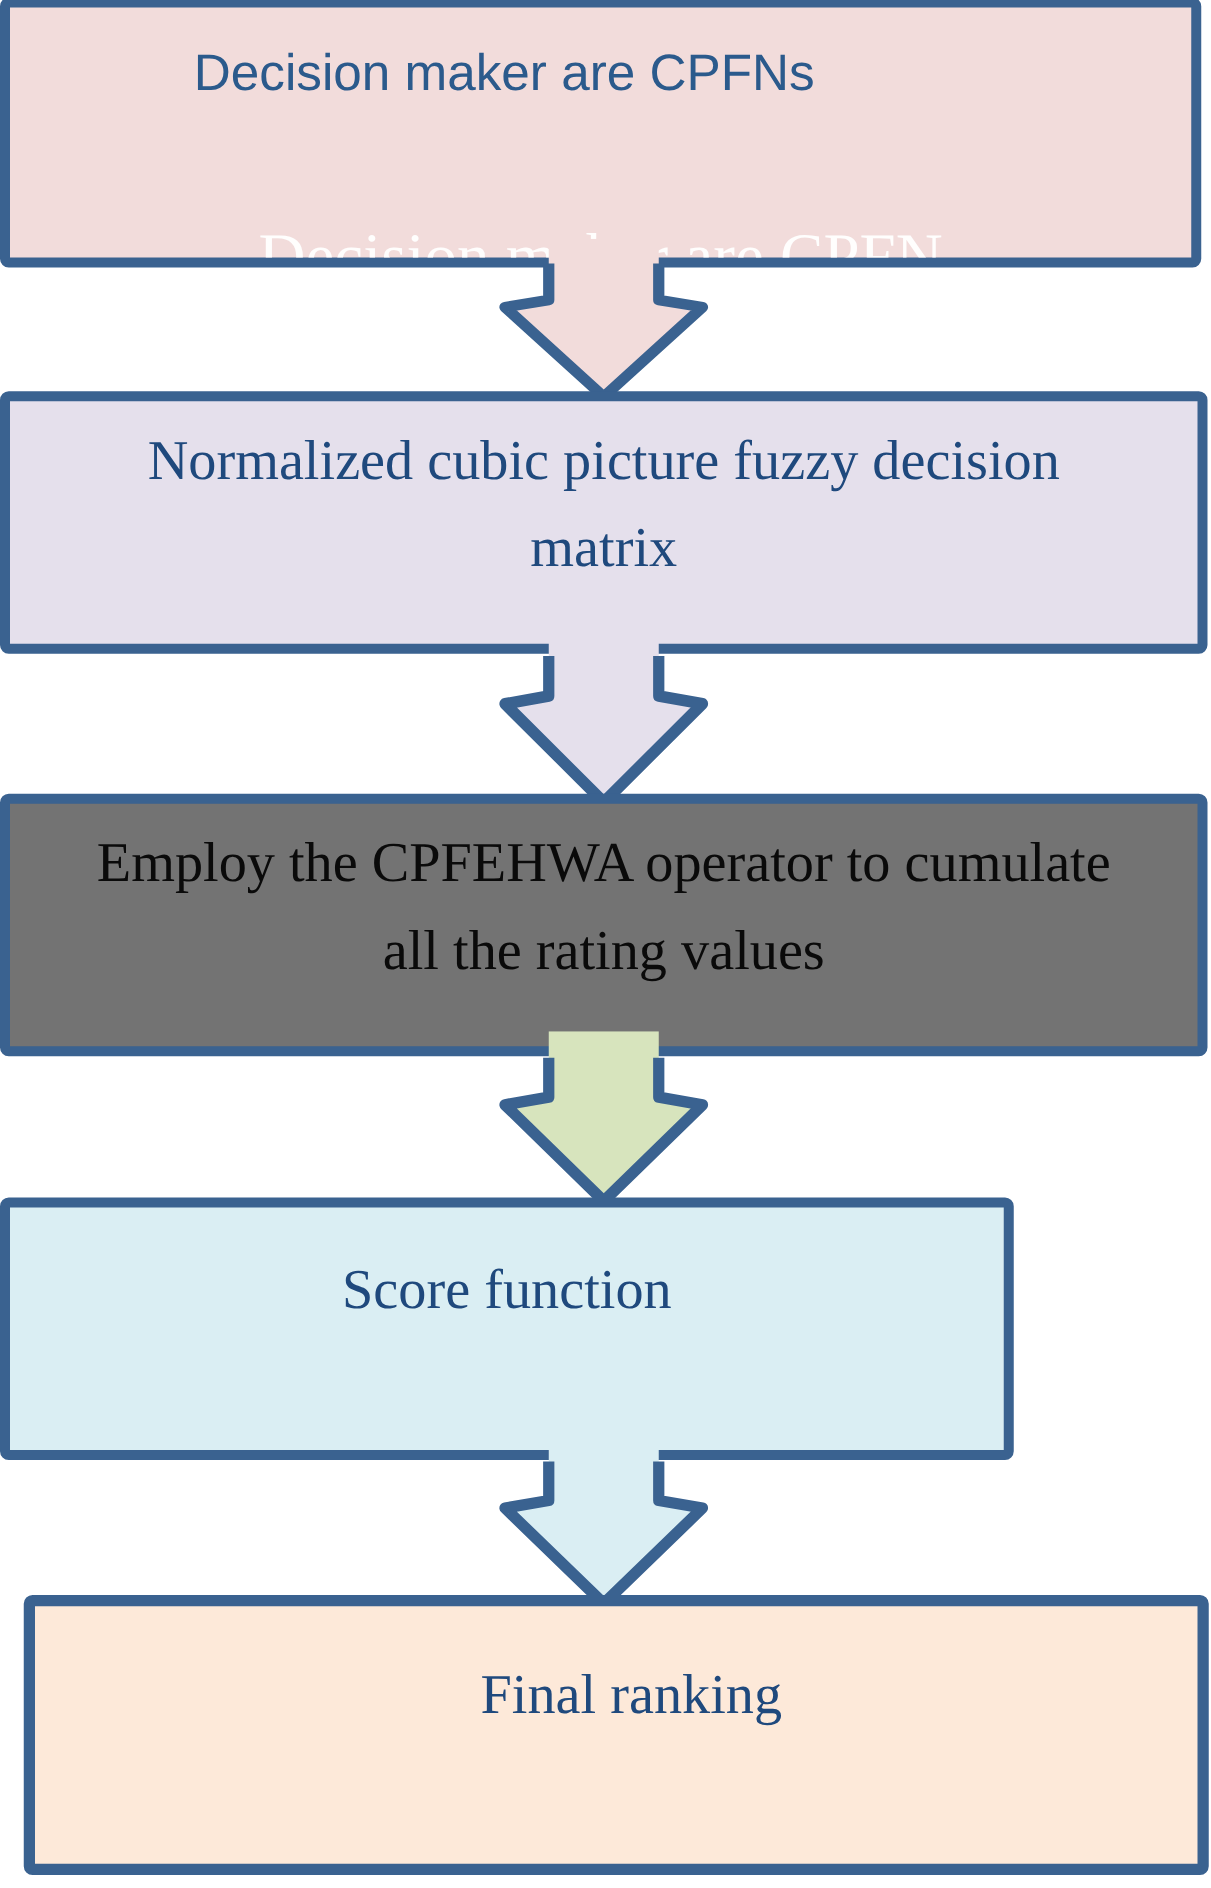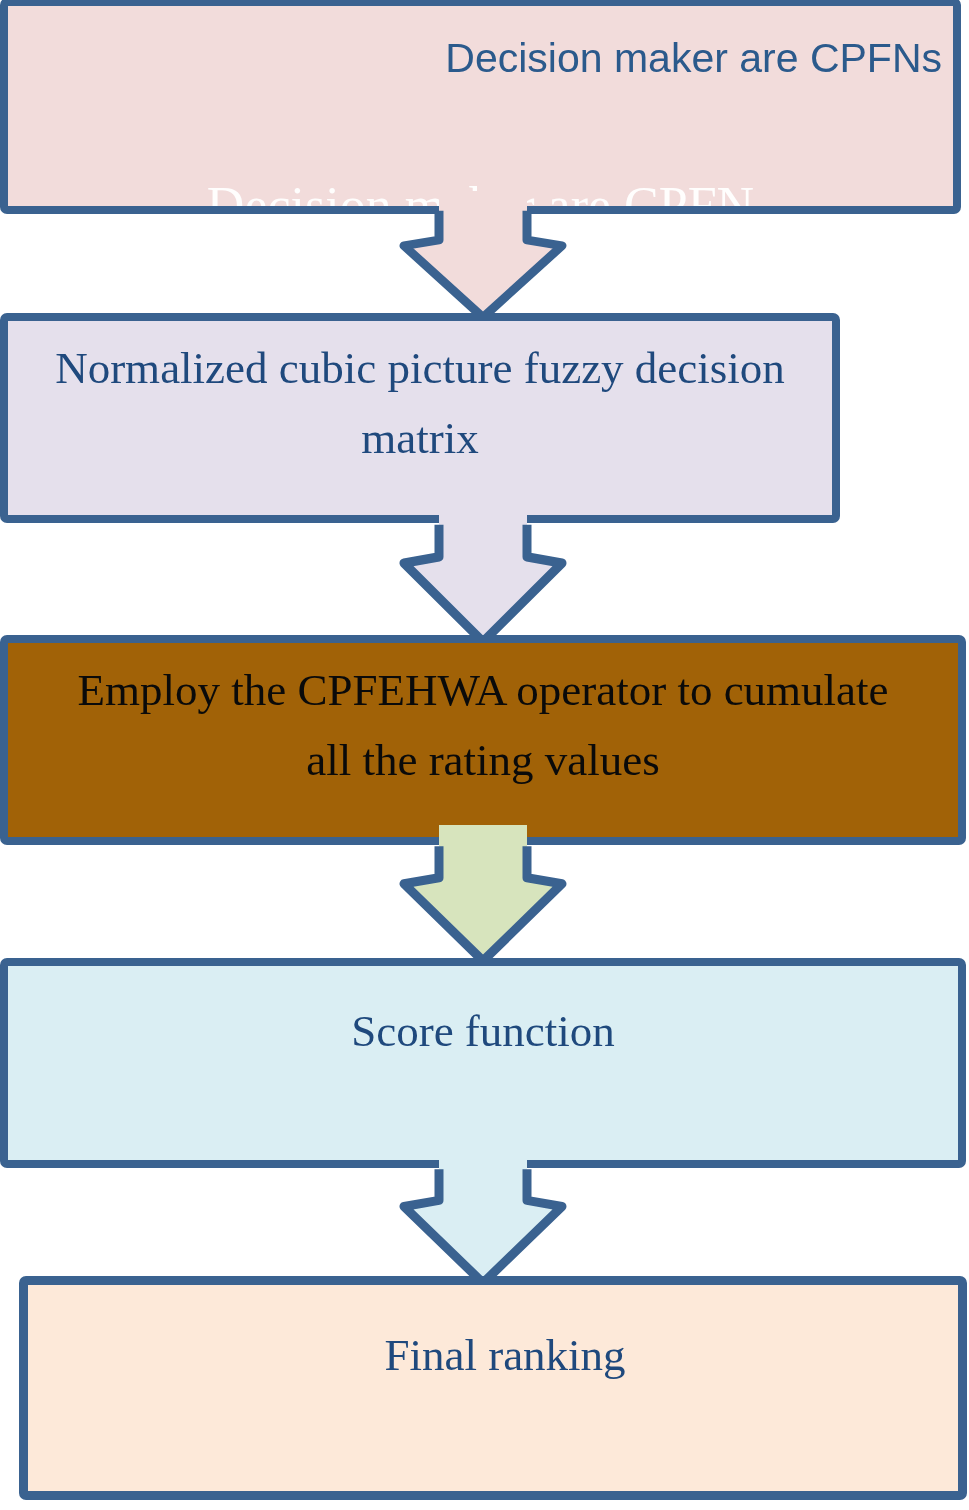--- a/index.html
+++ b/index.html
@@ -18,45 +18,44 @@
     position: absolute;
     box-sizing: border-box;
     border: 8px solid #3A6290;
     border-radius: 7px;
     overflow: hidden;
   }
 
   
   .box-1 { left: 0; top: -2px; width: 961px; height: 216px; background: #F2DCDB; }
   .box-1 .heading {
-    padding: 28px 11px 0 147px;
+    padding: 28px 0 0 147px;
     font-family: "Liberation Sans", sans-serif;
     font-size: 41px;
     line-height: 1.2;
     color: #2B5A8C;
     white-space: nowrap;
-    text-align: right;
   }
   .box-1 .ghost {
     position: absolute;
     left: 0; right: 0;
     top: 170px;
     text-align: center;
     font-family: "Liberation Serif", serif;
     font-size: 52px;
     color: rgba(255,255,255,0.95);
     white-space: nowrap;
   }
 
   
-  .box-2 { left: 0; top: 313px; width: 840px; height: 210px; background: #E5E0EC; }
+  .box-2 { left: 0; top: 313px; width: 966px; height: 210px; background: #E5E0EC; }
   
-  .box-3 { left: 0; top: 635px; width: 966px; height: 210px; background: #a16207; }
+  .box-3 { left: 0; top: 635px; width: 966px; height: 210px; background: #737373; }
   
-  .box-4 { left: 0; top: 958px; width: 966px; height: 210px; background: #DAEEF3; }
+  .box-4 { left: 0; top: 958px; width: 811px; height: 210px; background: #DAEEF3; }
   
   .box-5 { left: 19px; top: 1276px; width: 948px; height: 224px; background: #FDE9D9; border-width: 9px; }
 
   .serif-label {
     font-family: "Liberation Serif", serif;
     font-size: 45px;
     line-height: 70px;
     color: #1F497D;
     text-align: center;
     white-space: pre-line;

